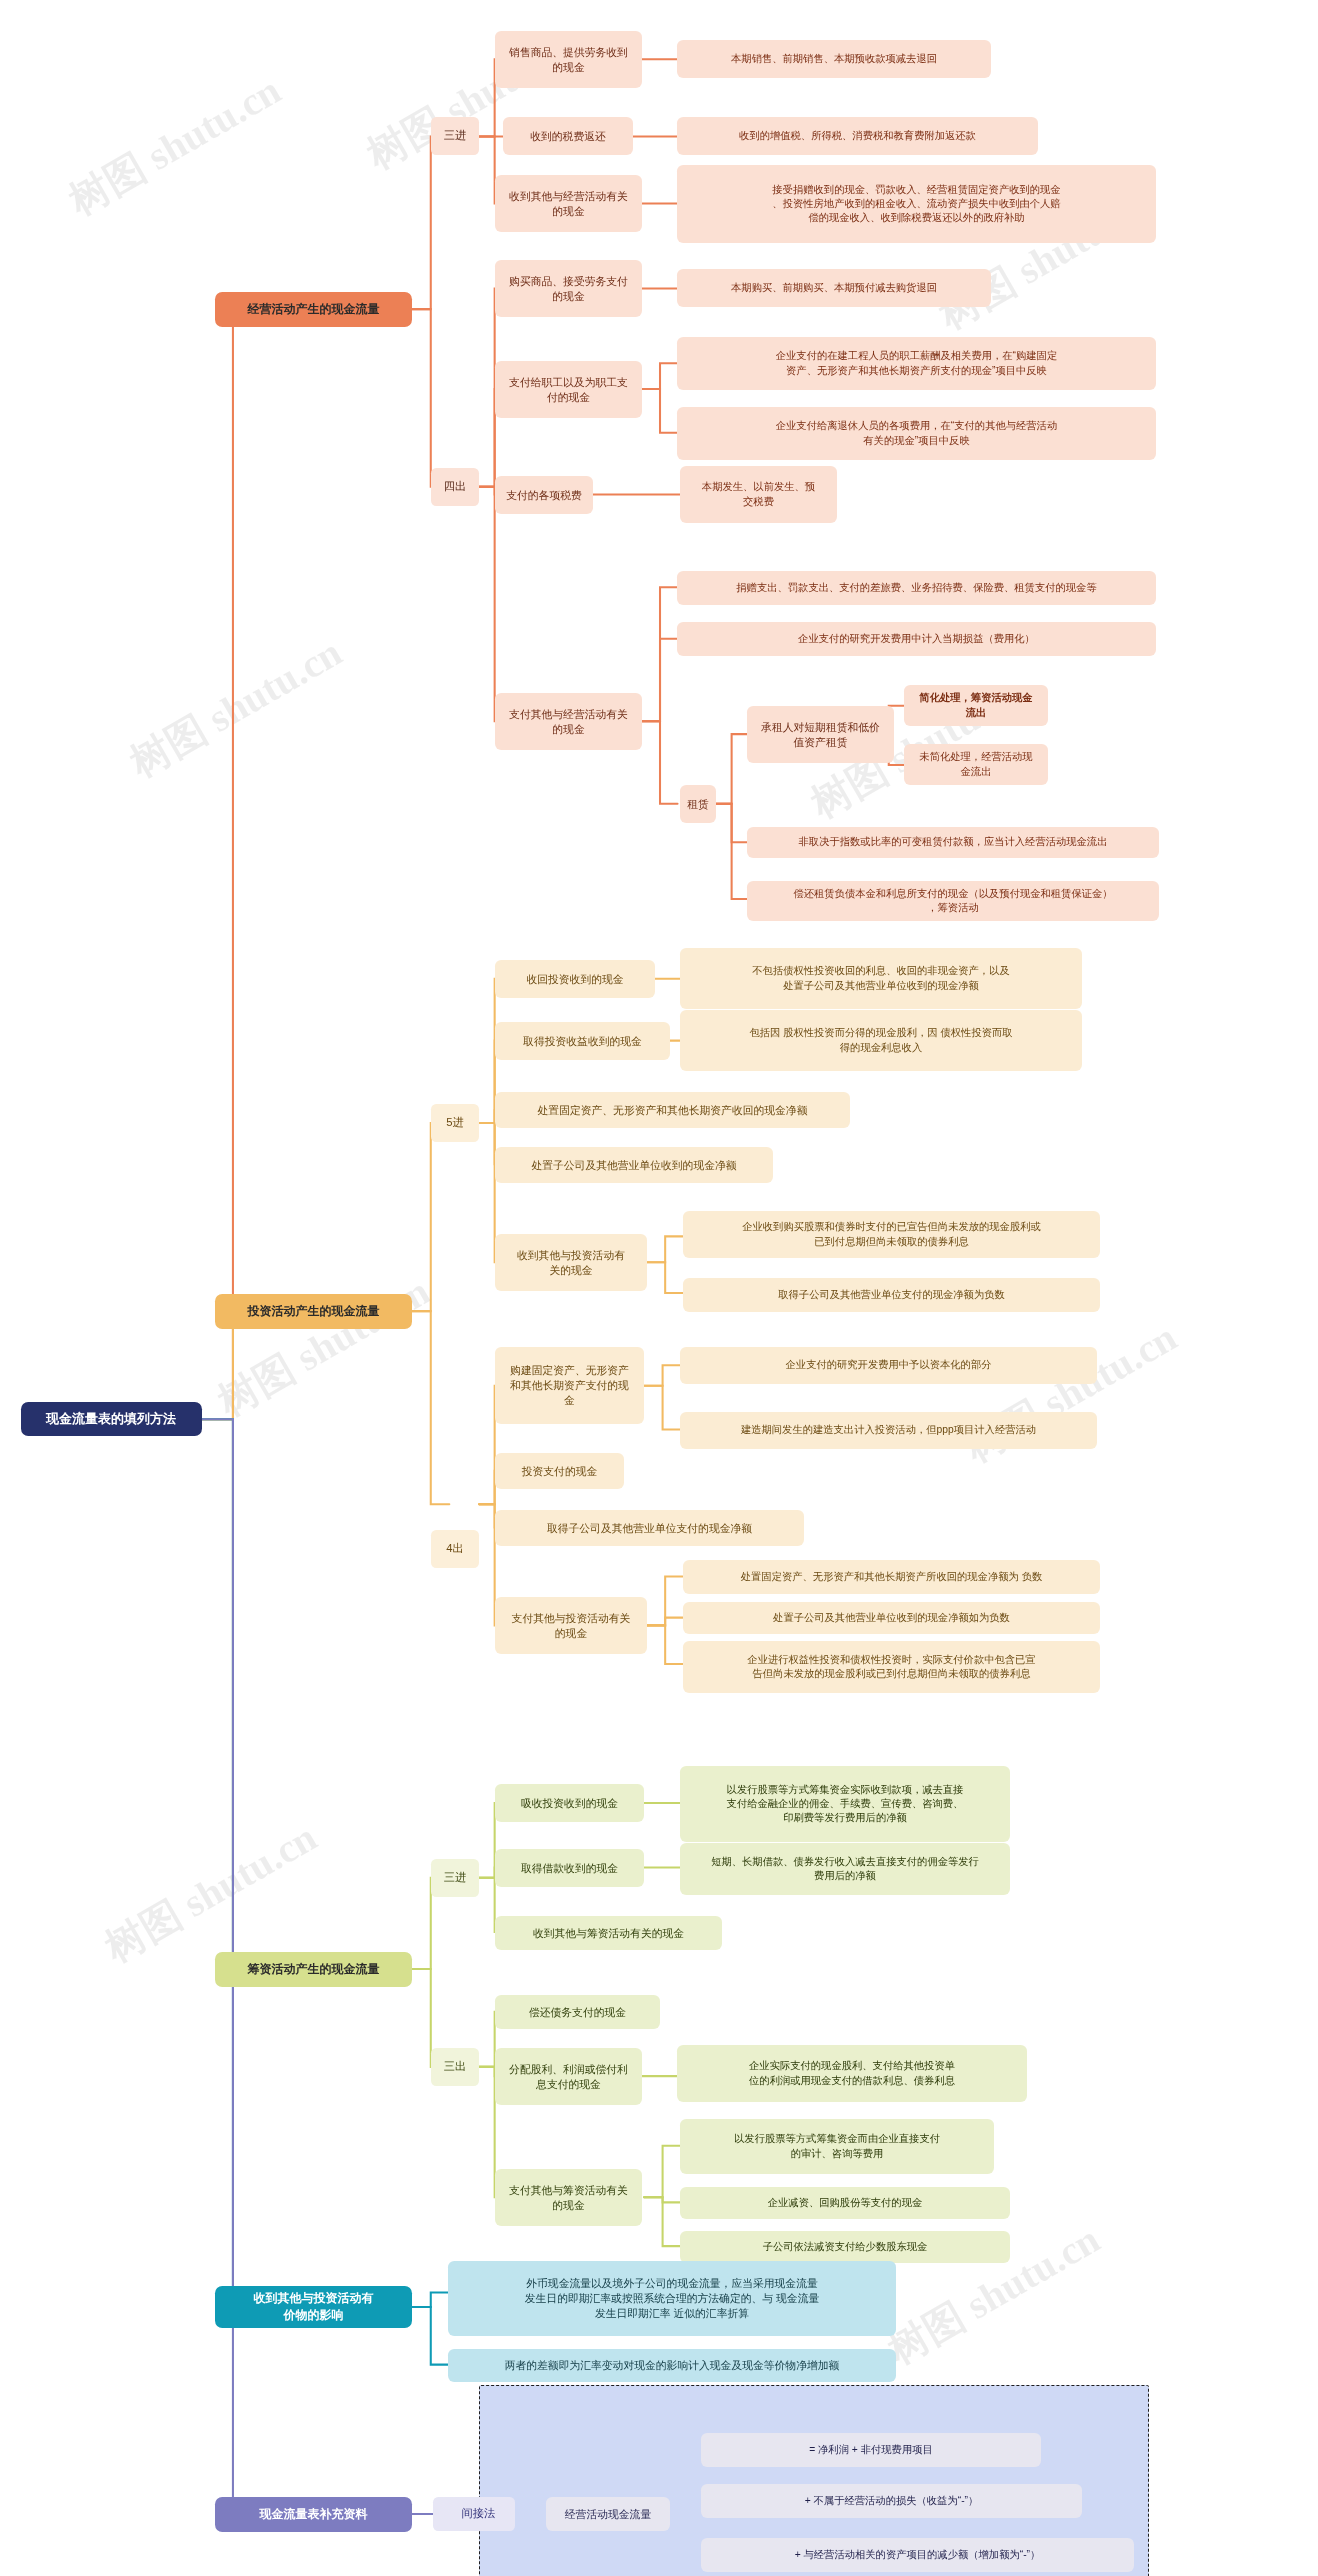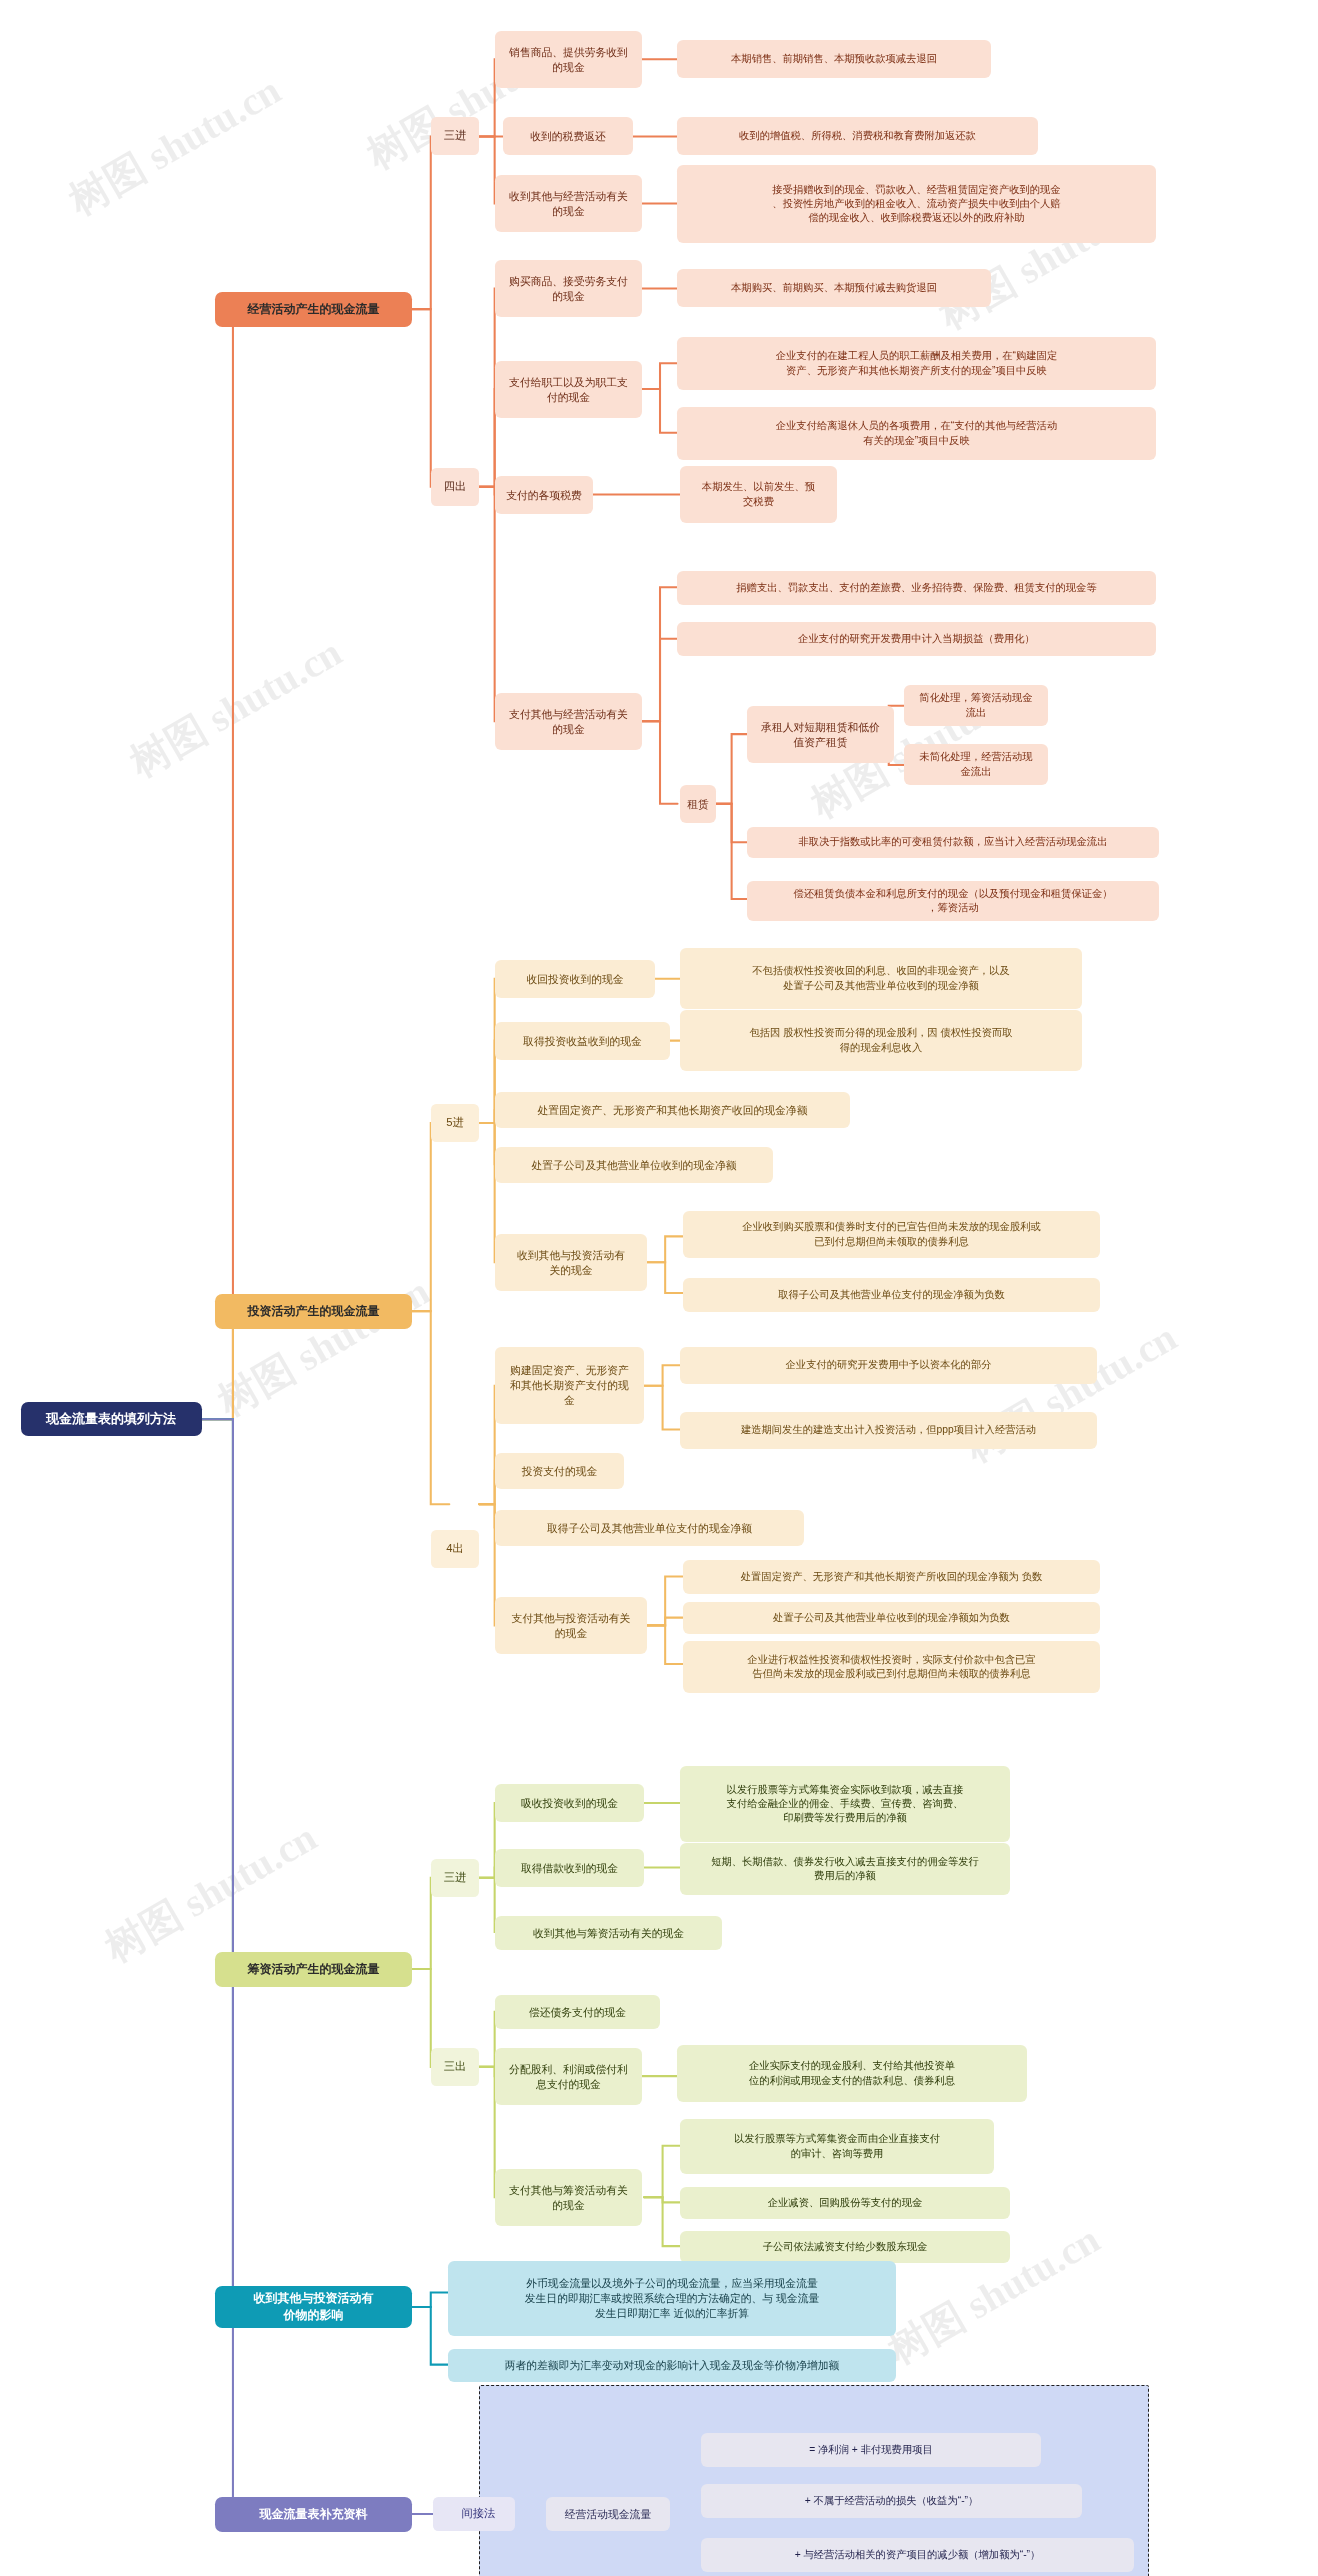--- a/index.html
+++ b/index.html
@@ -235,21 +235,21 @@
 
   <div class="node n-l3 l3-oper" style="left:495px; top:693px; width:147px; height:57px;">支付其他与经营活动有关
 的现金</div>
   <div class="node n-l4 l4-oper" style="left:677px; top:571px; width:479px; height:34px;">捐赠支出、罚款支出、支付的差旅费、业务招待费、保险费、租赁支付的现金等</div>
   <div class="node n-l4 l4-oper" style="left:677px; top:622px; width:479px; height:34px;">企业支付的研究开发费用中计入当期损益（费用化）</div>
 
   <div class="node n-l3 l3-oper" style="left:680px; top:785px; width:36px; height:38px;">租赁</div>
 
   <div class="node n-l3 l3-oper" style="left:747px; top:706px; width:147px; height:57px;">承租人对短期租赁和低价
 值资产租赁</div>
-  <div class="node n-l4 l4-oper" style="left:904px; top:685px; width:144px; height:41px;">简化处理，筹资活动现金
+  <div class="node n-l4 l4-oper" style="left:904px; top:685px; width:144px; height:41px;font-weight:bold;">简化处理，筹资活动现金
 流出</div>
   <div class="node n-l4 l4-oper" style="left:904px; top:744px; width:144px; height:41px;">未简化处理，经营活动现
 金流出</div>
 
   <div class="node n-l4 l4-oper" style="left:747px; top:827px; width:412px; height:31px;">非取决于指数或比率的可变租赁付款额，应当计入经营活动现金流出</div>
   <div class="node n-l4 l4-oper" style="left:747px; top:881px; width:412px; height:40px;">偿还租赁负债本金和利息所支付的现金（以及预付现金和租赁保证金）
 ，筹资活动</div>
 
   <div class="node n-l1 l1-inv" style="left:215px; top:1294px; width:197px; height:35px;">投资活动产生的现金流量</div>
 

